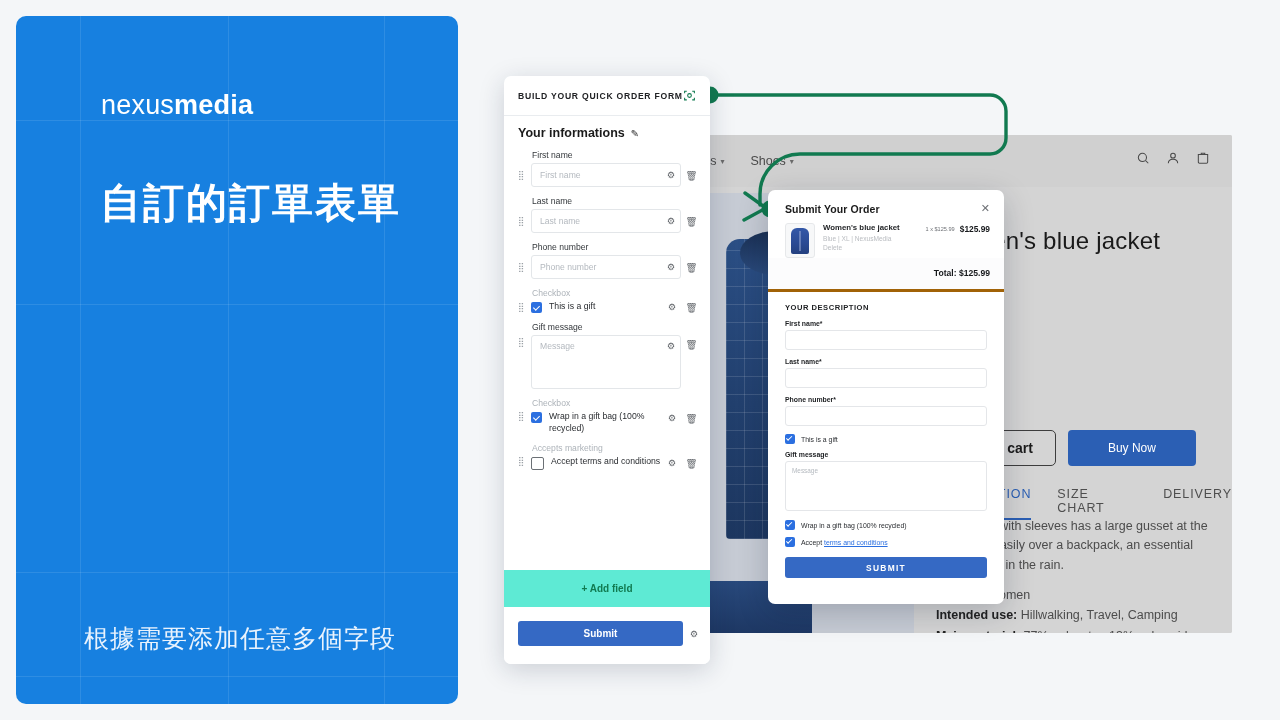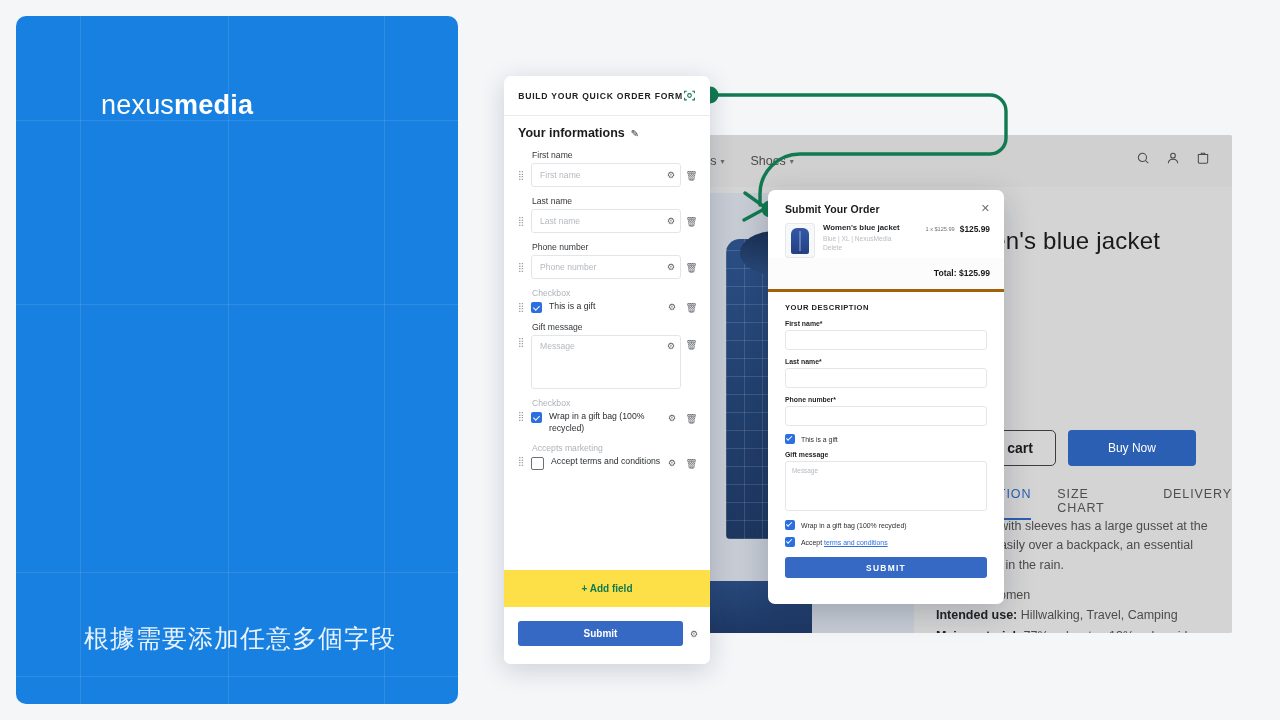--- a/index.html
+++ b/index.html
@@ -106,21 +106,21 @@
   
   .connector{position:absolute;left:640px;top:60px;width:430px;height:200px;pointer-events:none;}
 
   
   .builder{
     position:absolute;left:504px;top:76px;width:206px;height:588px;background:#fff;
     border-radius:7px;box-shadow:0 6px 26px rgba(20,35,60,.18);overflow:hidden;
     display:flex;flex-direction:column;
   }
   .builder-head{
-    height:39px;display:flex;align-items:center;justify-content:flex-end;
+    height:39px;display:flex;align-items:center;justify-content:flex-start;
     padding:0 14px;border-bottom:1px solid #e9ecef;flex:none;
   }
   .builder-head .t{font-size:8.6px;font-weight:700;letter-spacing:.75px;color:#202124;white-space:nowrap;}
   .builder-body{flex:1 1 auto;padding:10px 0 0 0;overflow:hidden;}
   .sec-title{
     display:flex;align-items:center;gap:6px;padding:0 14px;margin-bottom:10px;
     font-size:12.5px;font-weight:700;color:#1b1b1b;
   }
   .pencil{color:#333;font-size:10px;}
   .fieldgrp{padding:0 12px 0 14px;margin-bottom:9px;}
@@ -143,21 +143,21 @@
   .cbrow{display:flex;align-items:flex-start;gap:5px;padding-right:2px;}
   .cb{
     width:11px;height:11px;border-radius:2px;flex:none;margin-top:1px;
     display:flex;align-items:center;justify-content:center;
   }
   .cb.on{background:#2b6fe0;}
   .cb.on:after{content:"";width:5px;height:2.5px;border-left:1.6px solid #fff;border-bottom:1.6px solid #fff;transform:rotate(-45deg) translate(0px,-1px);}
   .cb.off{border:1.4px solid #6b7075;background:#fff;}
   .cbtext{flex:1 1 auto;font-size:8.7px;color:#2a2d31;line-height:1.35;padding-left:2px;}
   .addfield{
-    flex:none;background:#fde047;text-align:center;padding:13px 0;color:#117a50;
+    flex:none;background:#5eead4;text-align:center;padding:13px 0;color:#117a50;
     font-size:10px;font-weight:700;
   }
   .builder-foot{
     flex:none;display:flex;align-items:center;gap:7px;padding:14px 12px 18px 14px;background:#fff;
   }
   .btn-submit-b{
     flex:1 1 auto;background:#3569c4;color:#fff;border:none;border-radius:3px;
     height:25px;font-size:10px;font-weight:600;
   }
 
@@ -216,20 +216,21 @@
     <div class="grid-v" style="left:212px"></div>
     <div class="grid-v" style="left:368px"></div>
     <div class="grid-h" style="top:104px"></div>
     <div class="grid-h" style="top:288px"></div>
     <div class="grid-h" style="top:556px"></div>
     <div class="grid-h" style="top:660px"></div>
 
     <div class="promo-logo">
       <span class="thin">nexus</span><span class="bold">media</span>
     </div>
+    <div class="promo-head">自訂的訂單表單</div>
     <div class="promo-sub">根據需要添加任意多個字段</div>
   </div>
 
   <div class="shop">
     <div class="shop-nav">
       <div class="navitem">
         <span>Clothes</span>
         <span class="caret">▾</span>
       </div>
       <div class="navitem">

